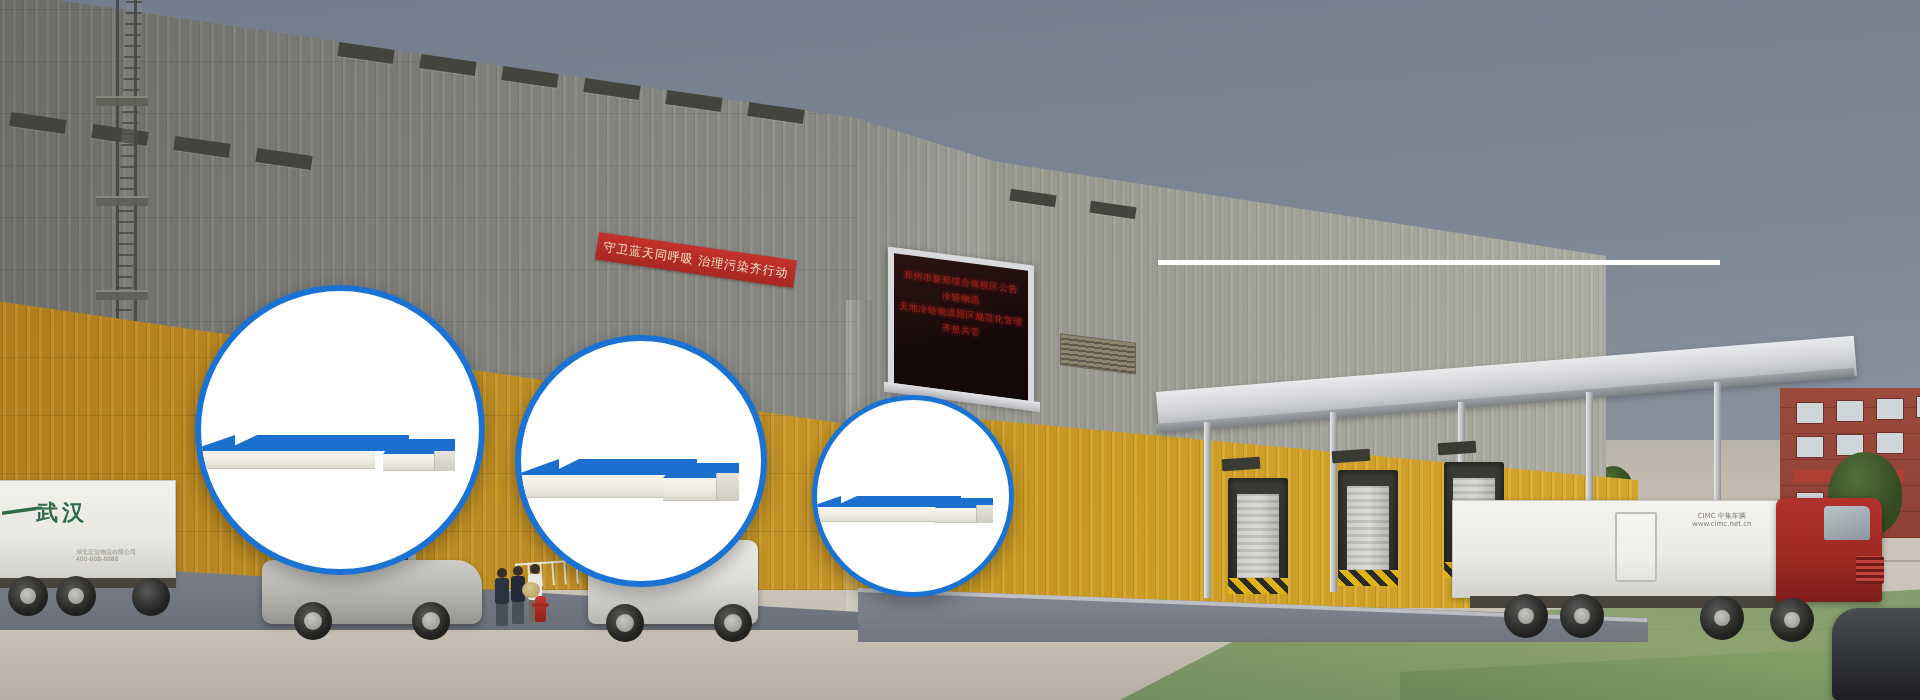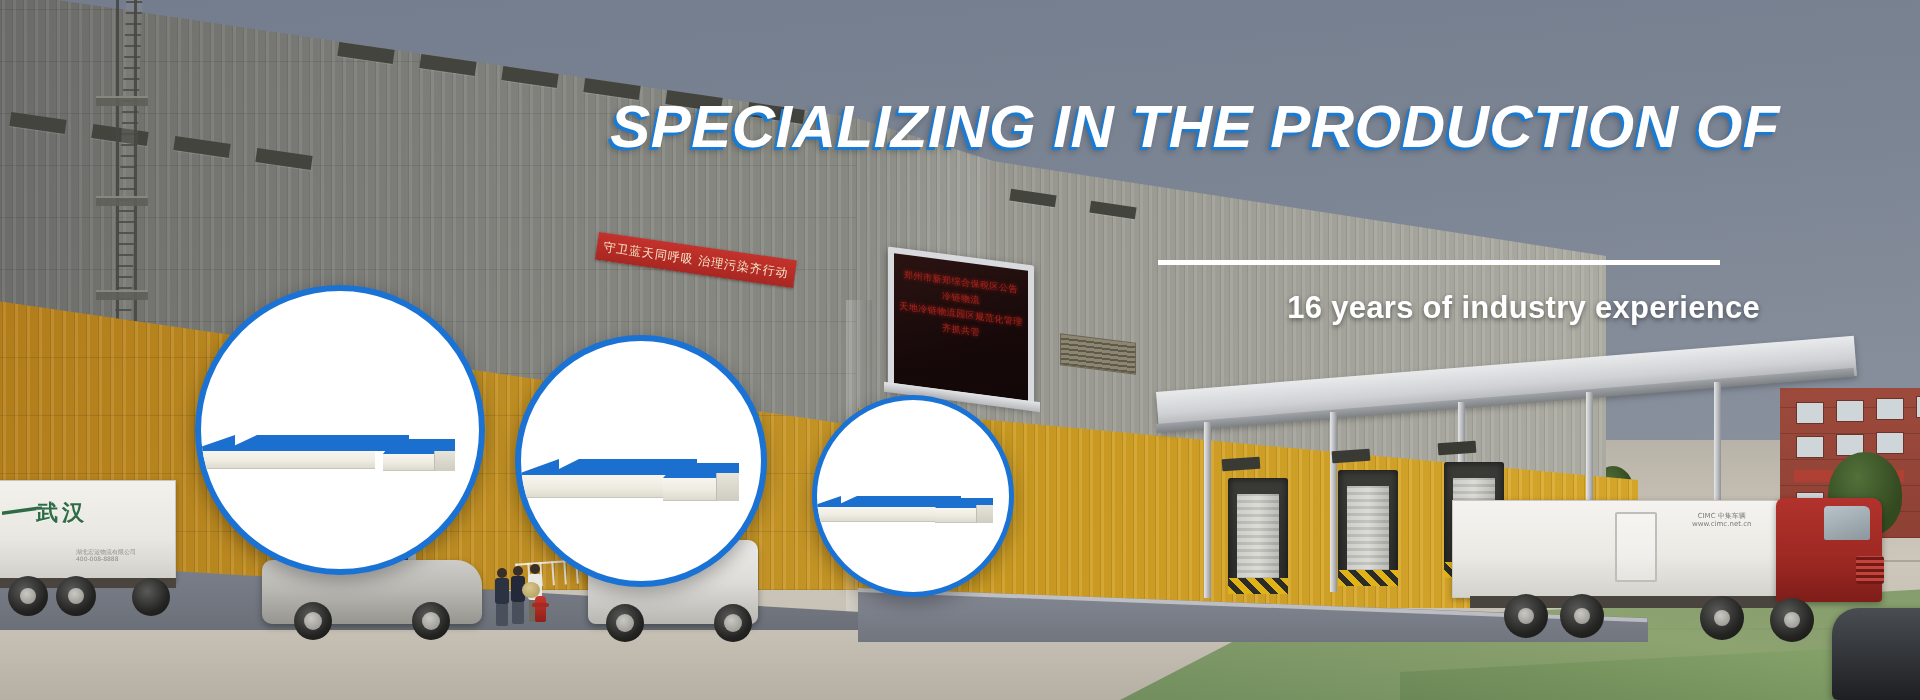--- a/index.html
+++ b/index.html
@@ -623,18 +623,16 @@
       </div>
       <div class="pan-short" style="left:118px;top:98px;width:58px;height:30px;">
         <div class="stop" style="height:10px;background:#1a6fcf;border:none;clip-path:polygon(18% 0%,100% 0%,100% 100%,0% 100%);"></div>
         <div class="sface" style="top:10px;width:42px;height:14px;"></div>
         <div class="send" style="top:7px;width:16px;height:18px;right:0;"></div>
       </div>
     </div>
   </div>
 
   <div class="headline">
-    <span>SPECIALIZING IN THE PRODUCTION OF</span>
   </div>
   <div class="divider"></div>
-  <div class="subline">16 years of industry experience</div>
 
 </div>
 
 </body></html>

